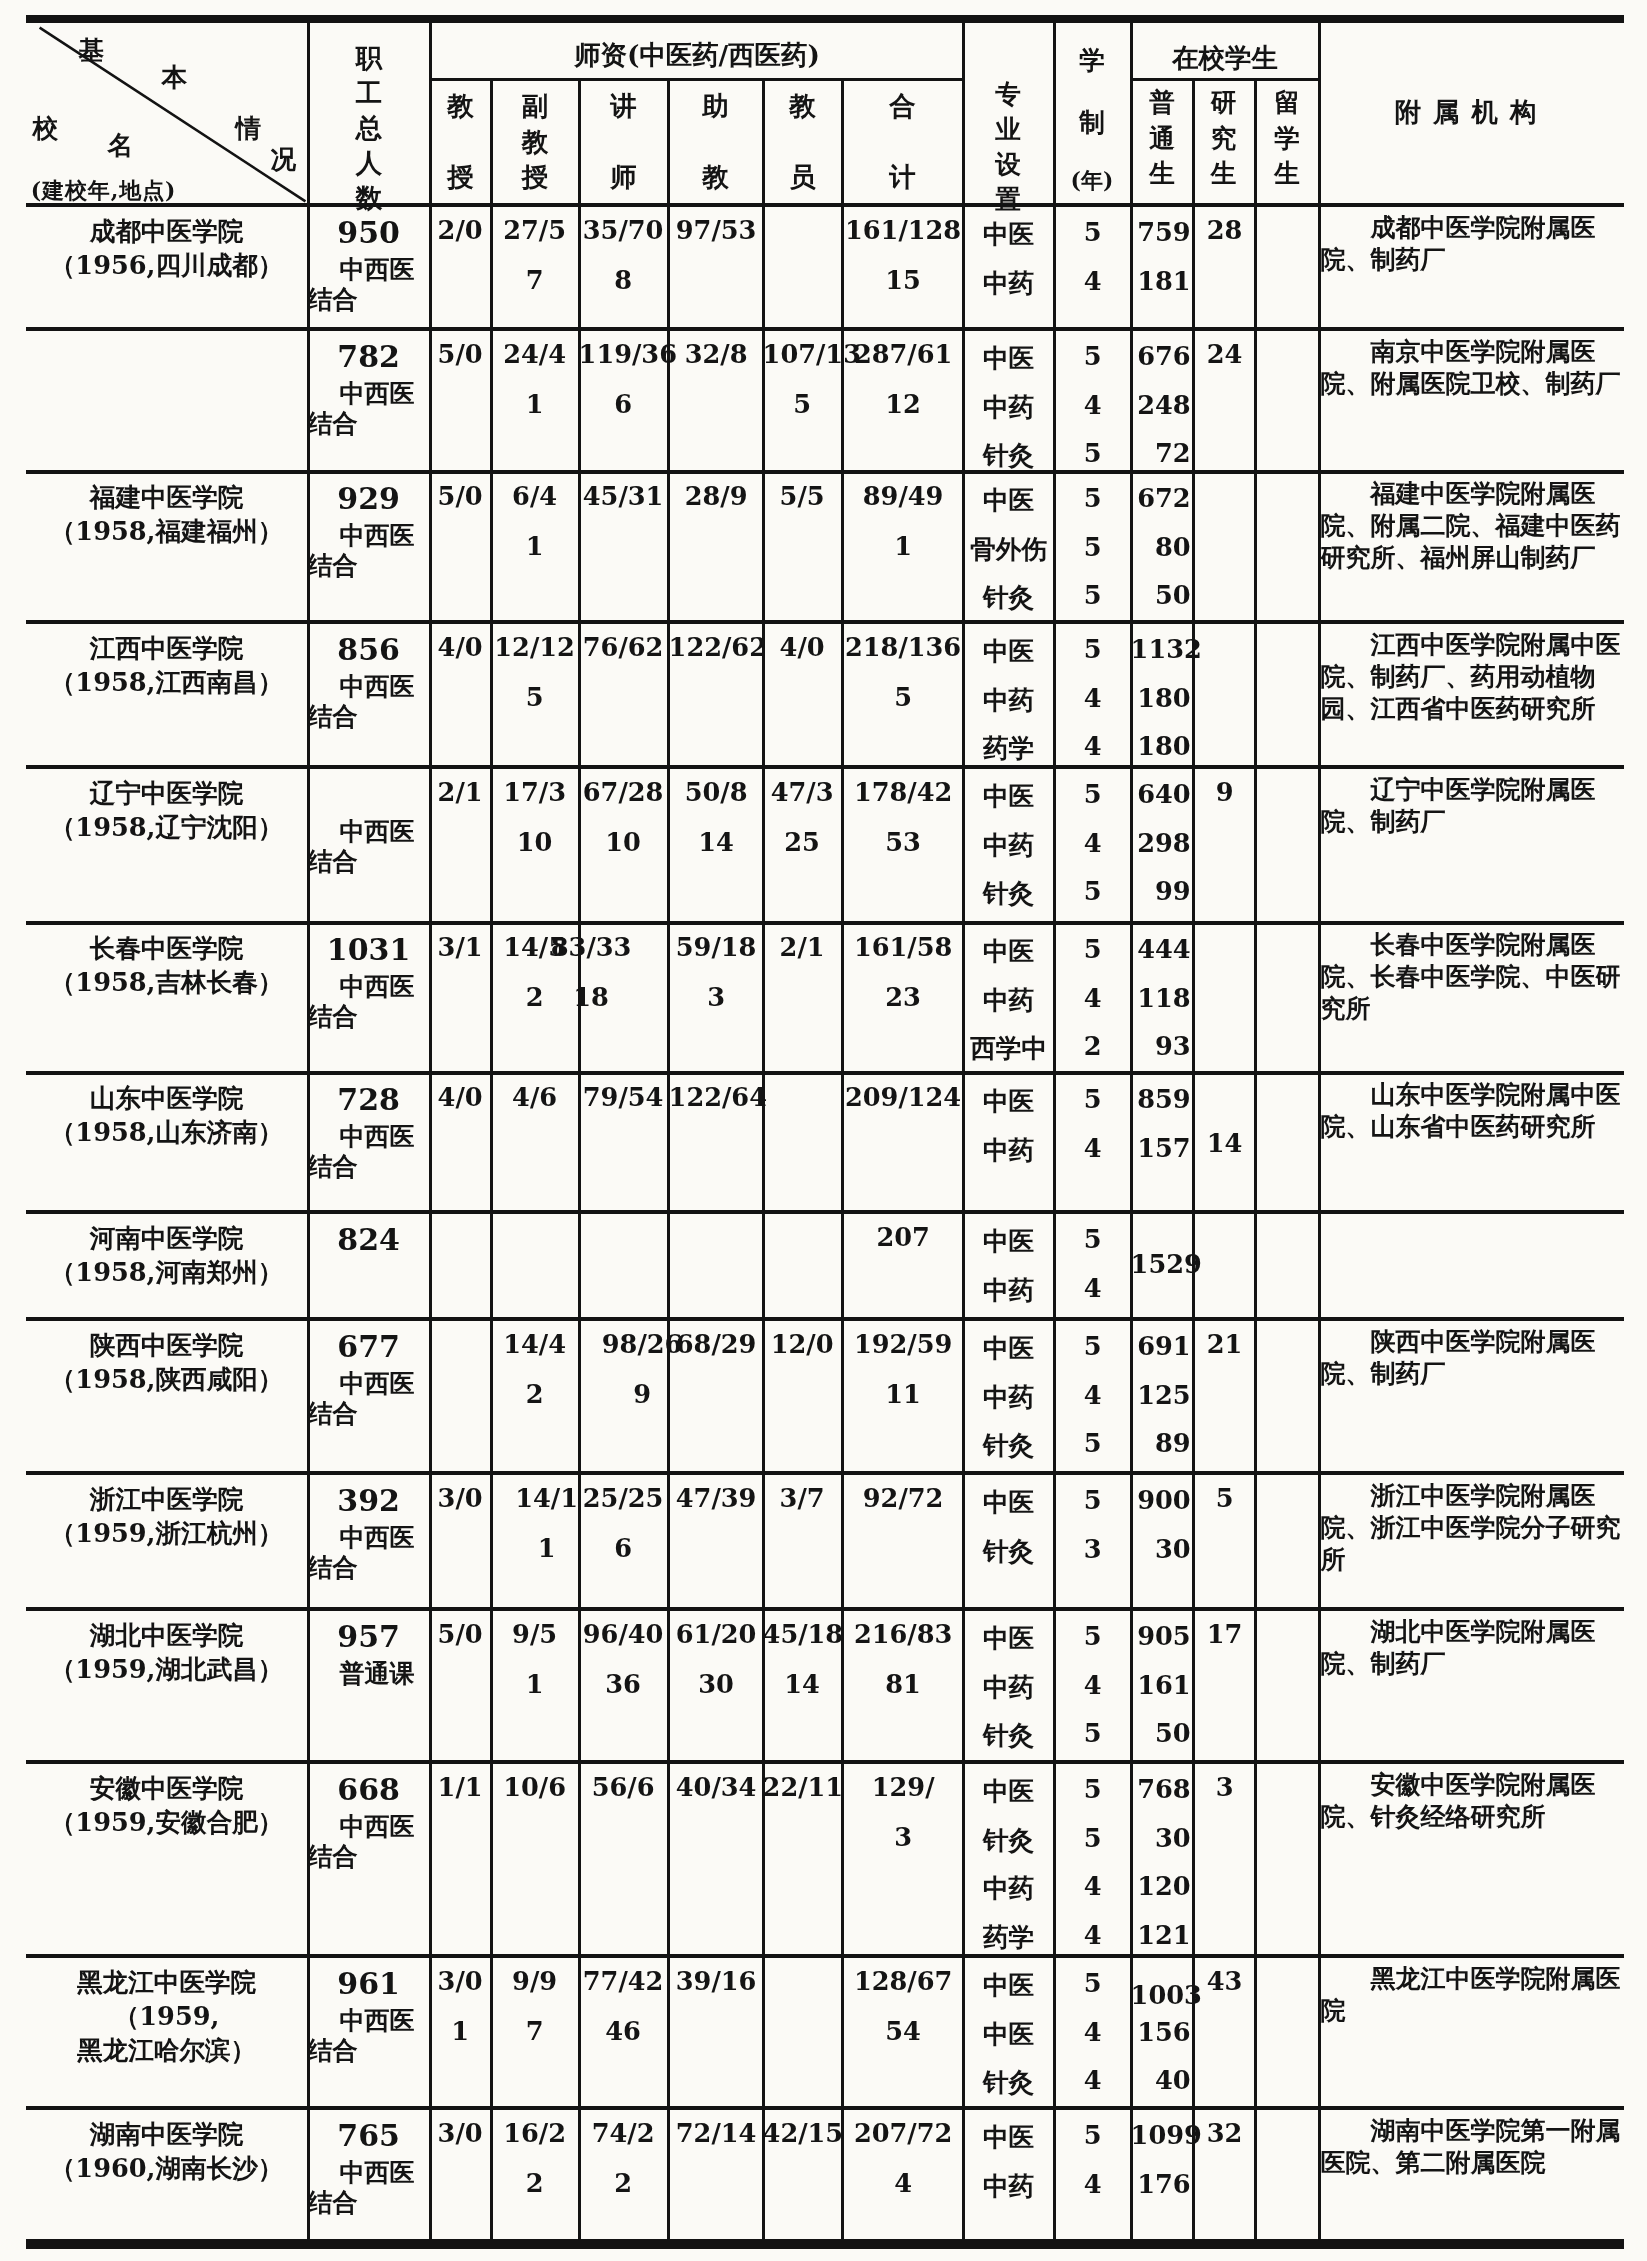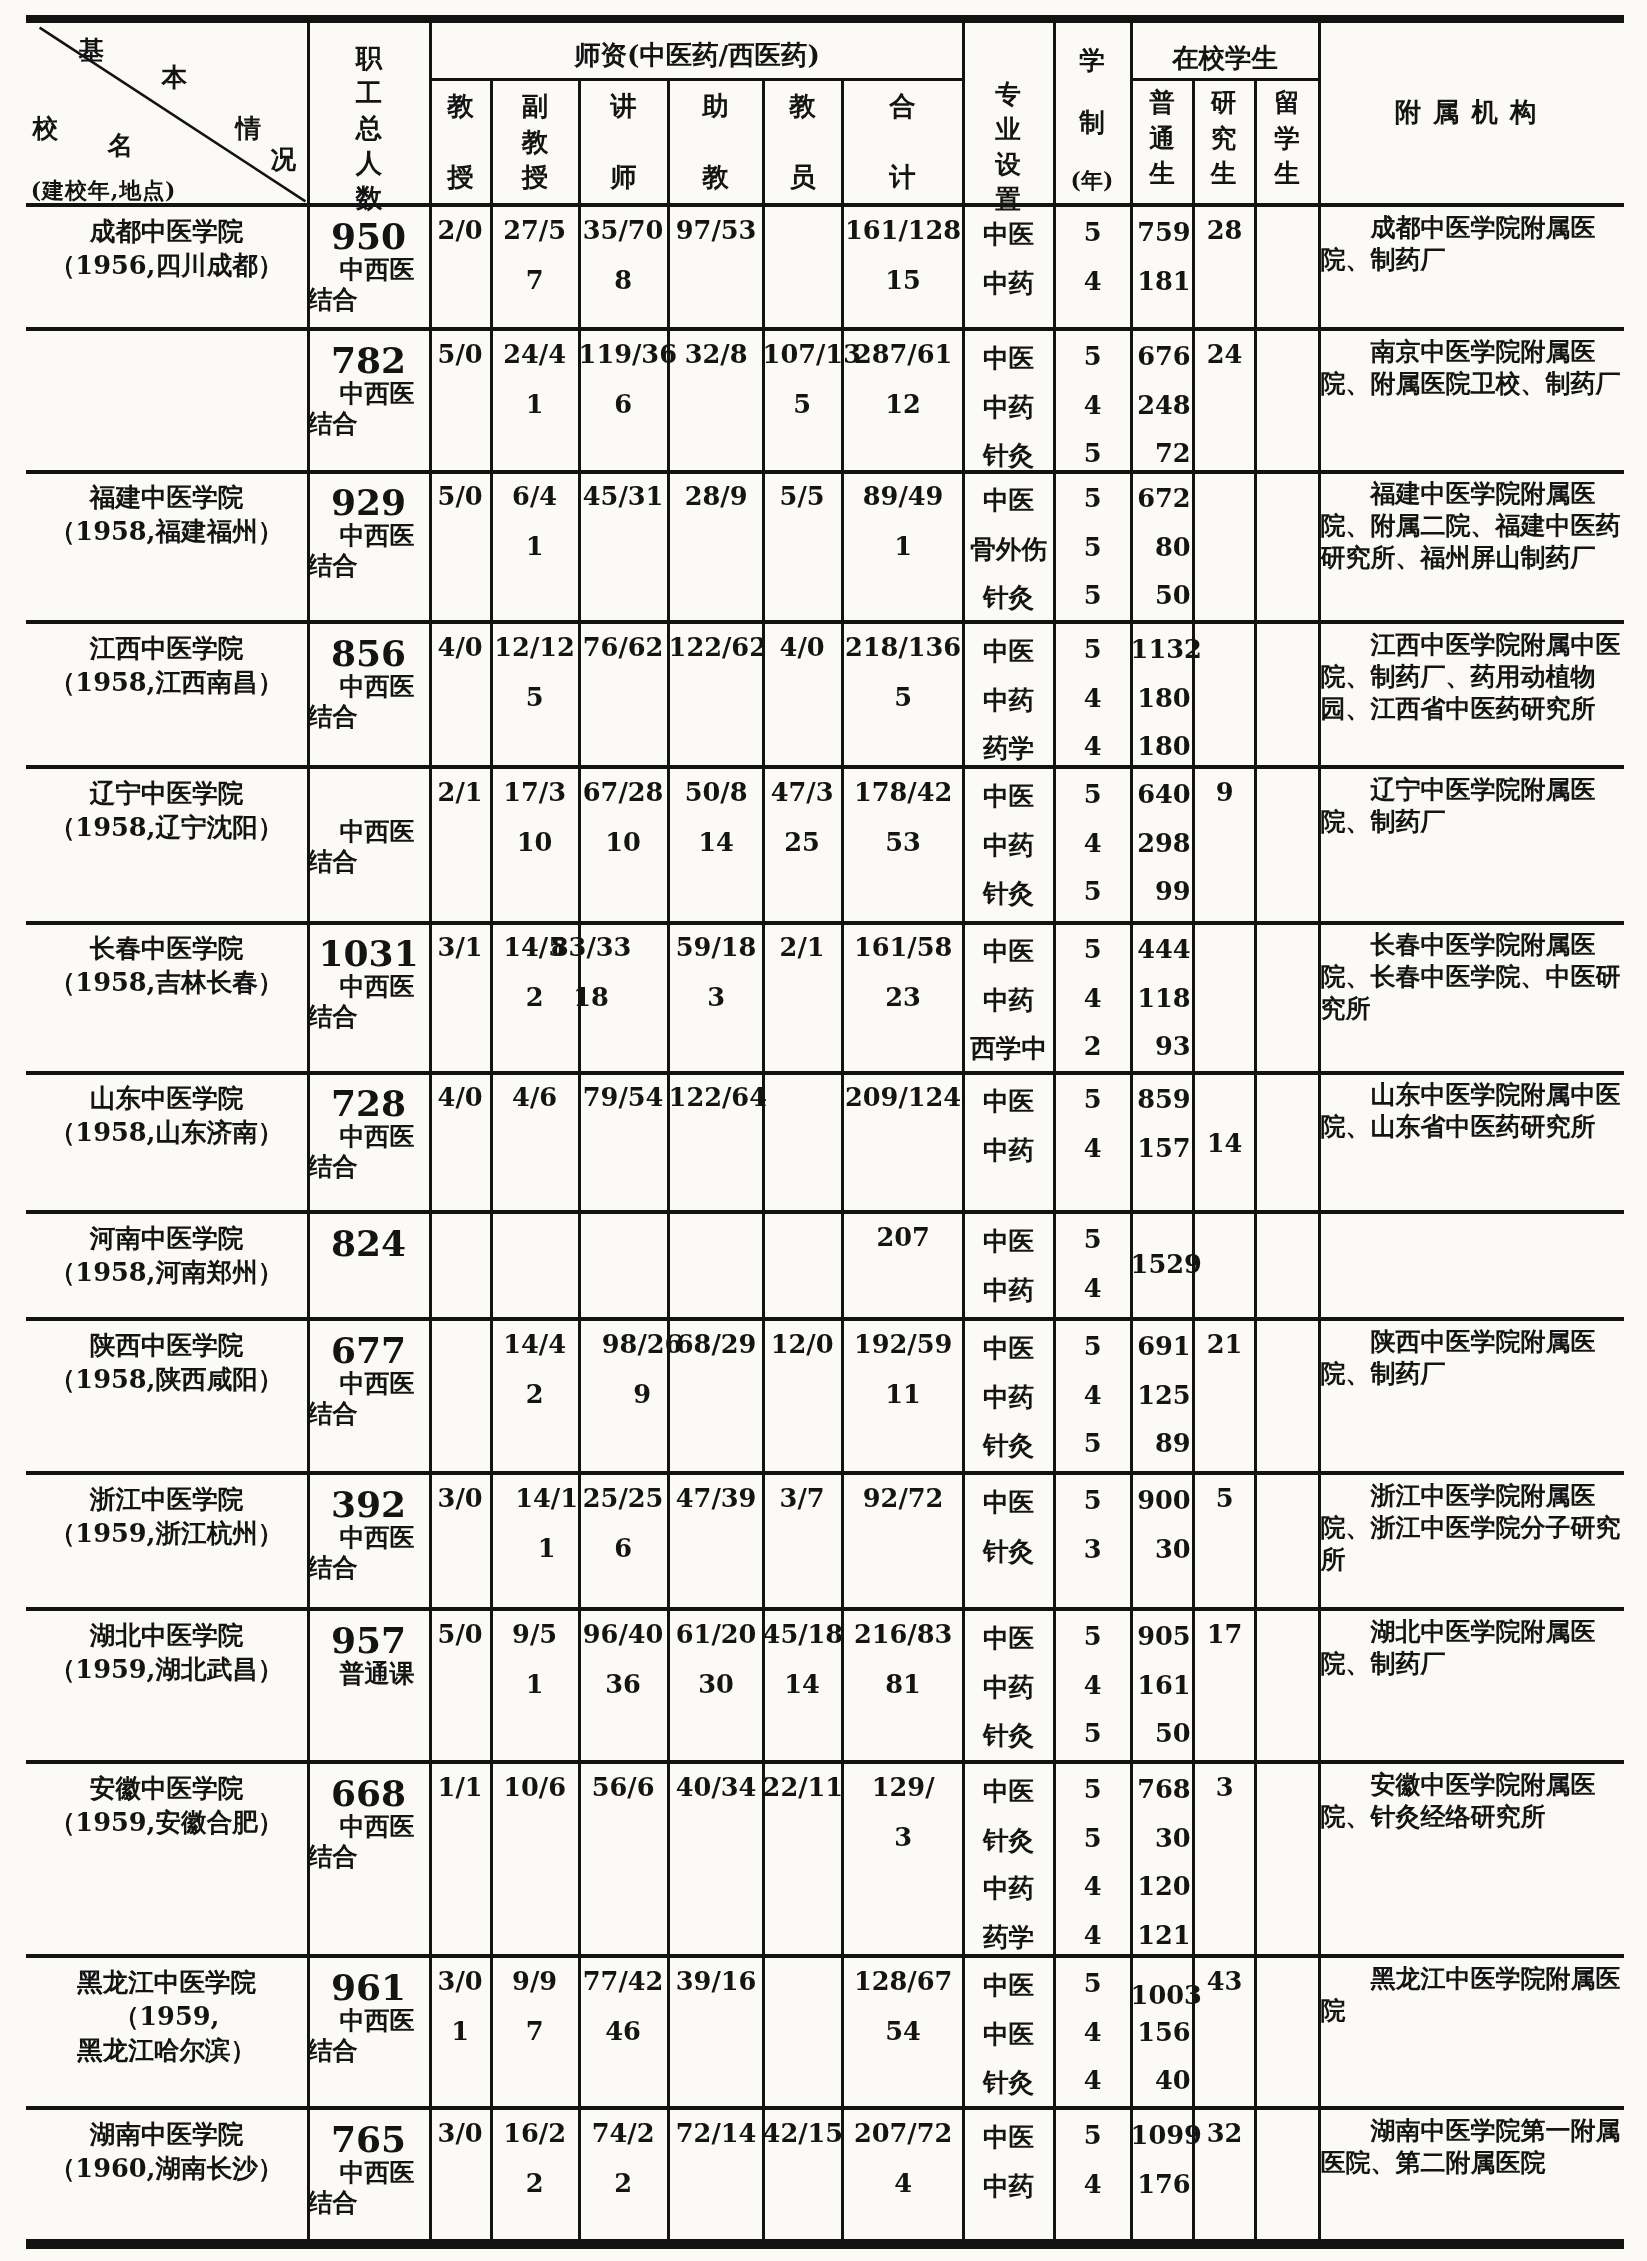--- a/index.html
+++ b/index.html
@@ -30,21 +30,21 @@
   .yr-paren{font-size:22px;}
   .h-sgroup{left:1131px;top:41px;width:188px;text-align:center;font-size:26.4px;font-weight:700;}
   .h-sc{top:85px;height:106px;font-size:25.6px;}
   .h-sc0{left:1131px;width:62px;} .h-sc1{left:1193px;width:61px;} .h-sc2{left:1255px;width:64px;}
   .h-aff{left:1319px;top:95px;width:305px;text-align:center;font-size:26.4px;font-weight:700;
          letter-spacing:12px;}
   
   .trow{position:absolute;left:25.6px;width:1598px;z-index:2;}
   .namec{left:0;top:0;width:282px;padding-top:8.5px;}
   .nline{text-align:center;font-size:25.6px;font-weight:700;line-height:34px;}
-  .snum{position:absolute;left:0;top:10.2px;width:122px;text-align:center;font-size:36px;}
+  .snum{position:absolute;left:0;top:10.2px;width:122px;text-align:center;font-size:30px;}
   .sn{position:absolute;font-size:25px;font-weight:700;white-space:nowrap;}
   .sn1{left:32px;} .sn2{left:0px;}
   .fcell{top:0;height:100%;}
   .fv1{position:absolute;top:10.2px;left:0;width:100%;text-align:center;font-size:25.6px;}
   .fv2{position:absolute;top:60px;left:0;width:100%;text-align:center;font-size:25.6px;}
   .pmaj{position:absolute;left:938px;width:90px;text-align:center;font-size:25.6px;font-weight:700;z-index:2;}
   .pyr{position:absolute;left:1028px;width:78px;text-align:center;font-size:25.6px;z-index:2;}
   .pstu{position:absolute;left:1105px;width:60px;text-align:right;font-size:25.6px;z-index:2;}
   .grad{position:absolute;left:1169px;width:60px;text-align:center;font-size:25.6px;z-index:2;}
   .affil{position:absolute;left:1295px;top:6.8px;width:303px;font-size:25px;font-weight:700;

